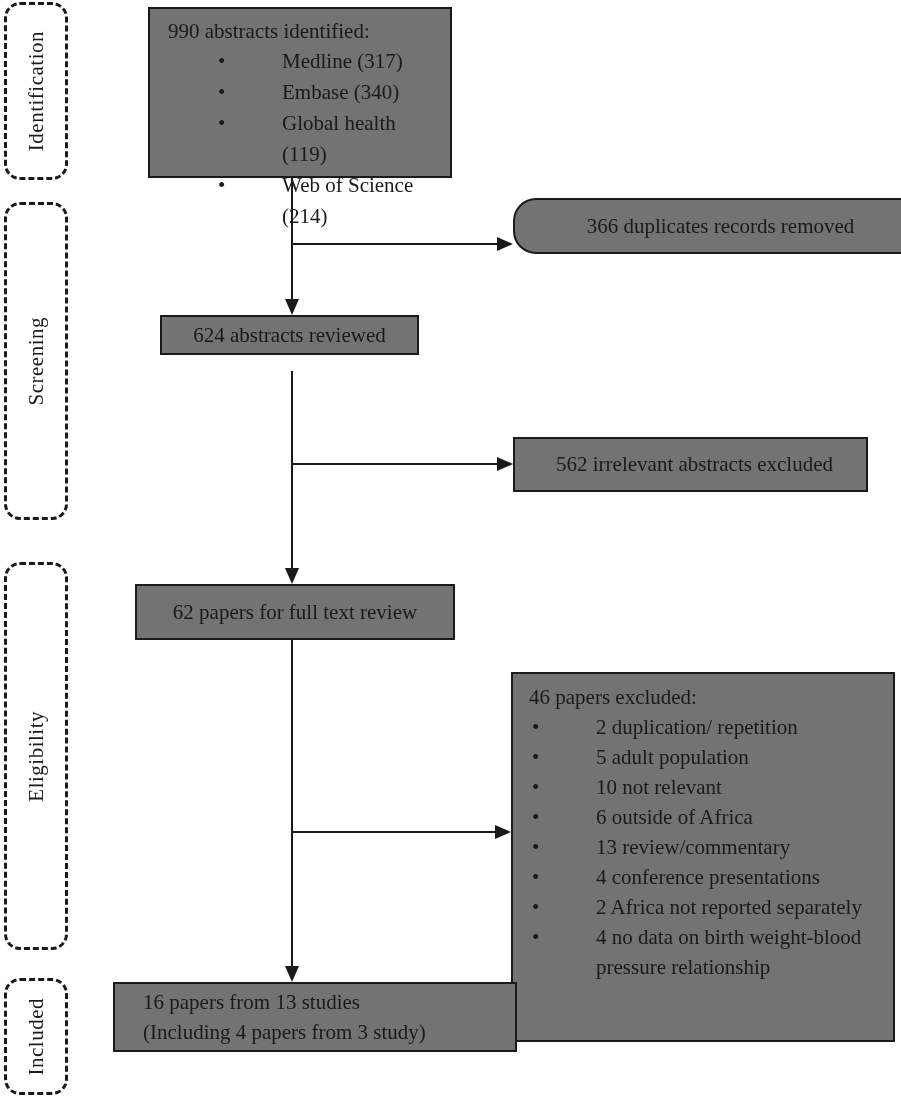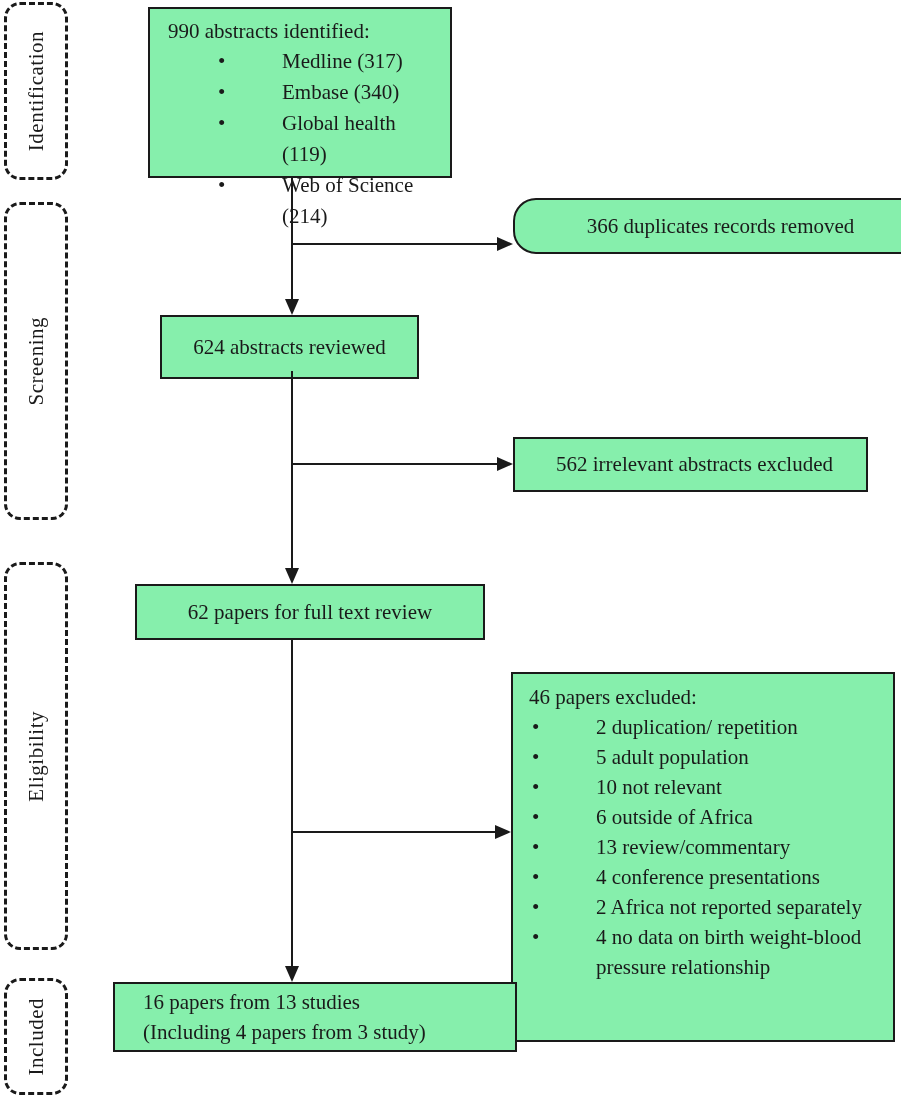--- a/index.html
+++ b/index.html
@@ -35,35 +35,35 @@
   }
   .stage-identification { top: 2px;   height: 178px; }
   .stage-screening      { top: 202px; height: 318px; }
   .stage-eligibility    { top: 562px; height: 388px; }
   .stage-included       { top: 978px; height: 117px; }
 
   
   .fbox {
     position: absolute;
     border: 2px solid #1a1a1a;
-    background: #86efac;
+    background: #737373;
     font-size: 21px;
     line-height: 1.45;
   }
   .fbox.center {
     display: flex;
     align-items: center;
     justify-content: center;
     text-align: center;
   }
   .box-identified { left: 148px; top: 7px;   width: 304px; height: 171px; padding: 7px 6px 0 18px; }
   .box-duplicates { left: 513px; top: 198px; width: 415px; height: 56px; border-radius: 23px; }
-  .box-reviewed   { left: 160px; top: 315px; width: 259px; height: 64px; }
+  .box-reviewed   { left: 160px; top: 315px; width: 259px; height: 40px; }
   .box-irrelevant { left: 513px; top: 437px; width: 355px; height: 55px; padding-left: 8px; }
-  .box-fulltext   { left: 135px; top: 584px; width: 350px; height: 56px; }
+  .box-fulltext   { left: 135px; top: 584px; width: 320px; height: 56px; }
   .box-excluded   { left: 511px; top: 672px; width: 384px; height: 370px; padding: 8px 8px 0 16px; }
   .box-included   { left: 113px; top: 982px; width: 404px; height: 70px;
                     display: flex; flex-direction: column; justify-content: center;
                     padding-left: 28px; }
 
   .fbox .title { display: block; }
   ul.bullets { list-style: none; margin: 0; padding: 0; }
   ul.bullets li { display: flex; align-items: flex-start; }
   .box-identified ul.bullets li { line-height: 31px; }
   .box-excluded   ul.bullets li { line-height: 30px; }

